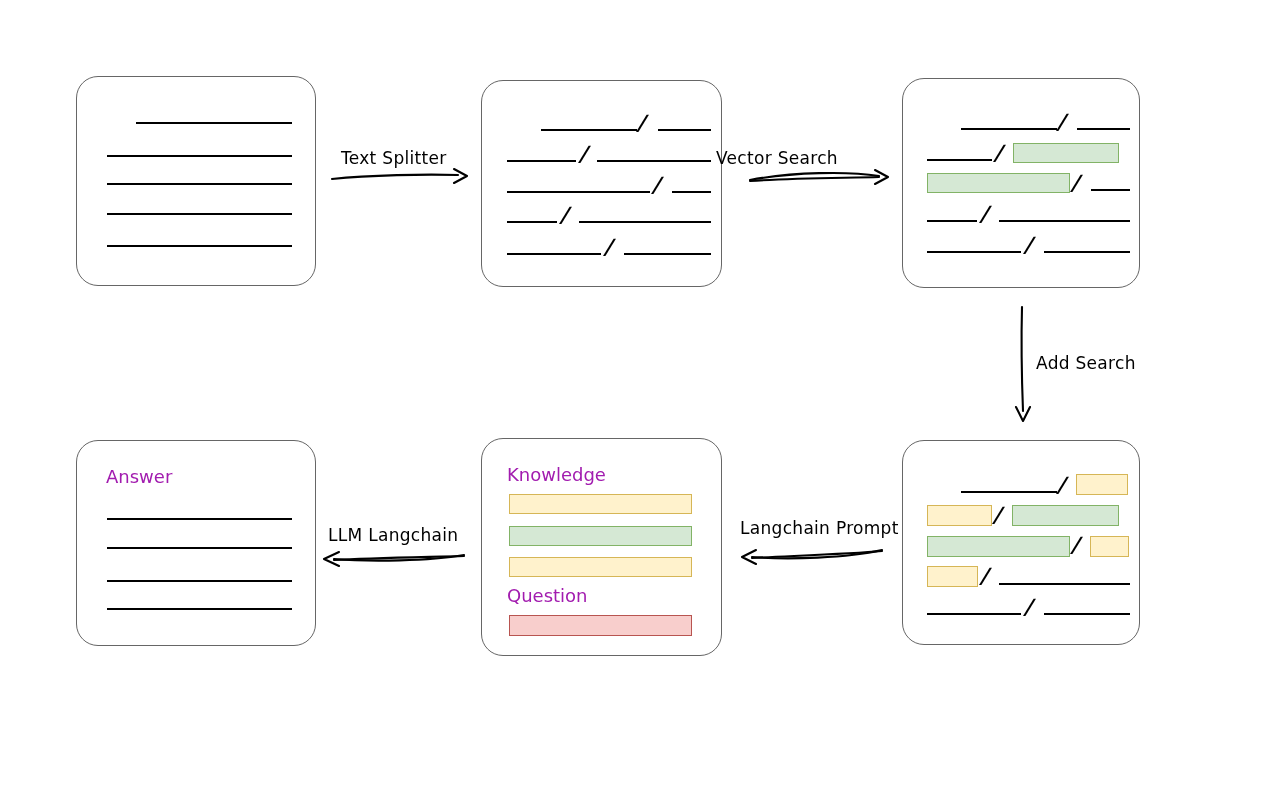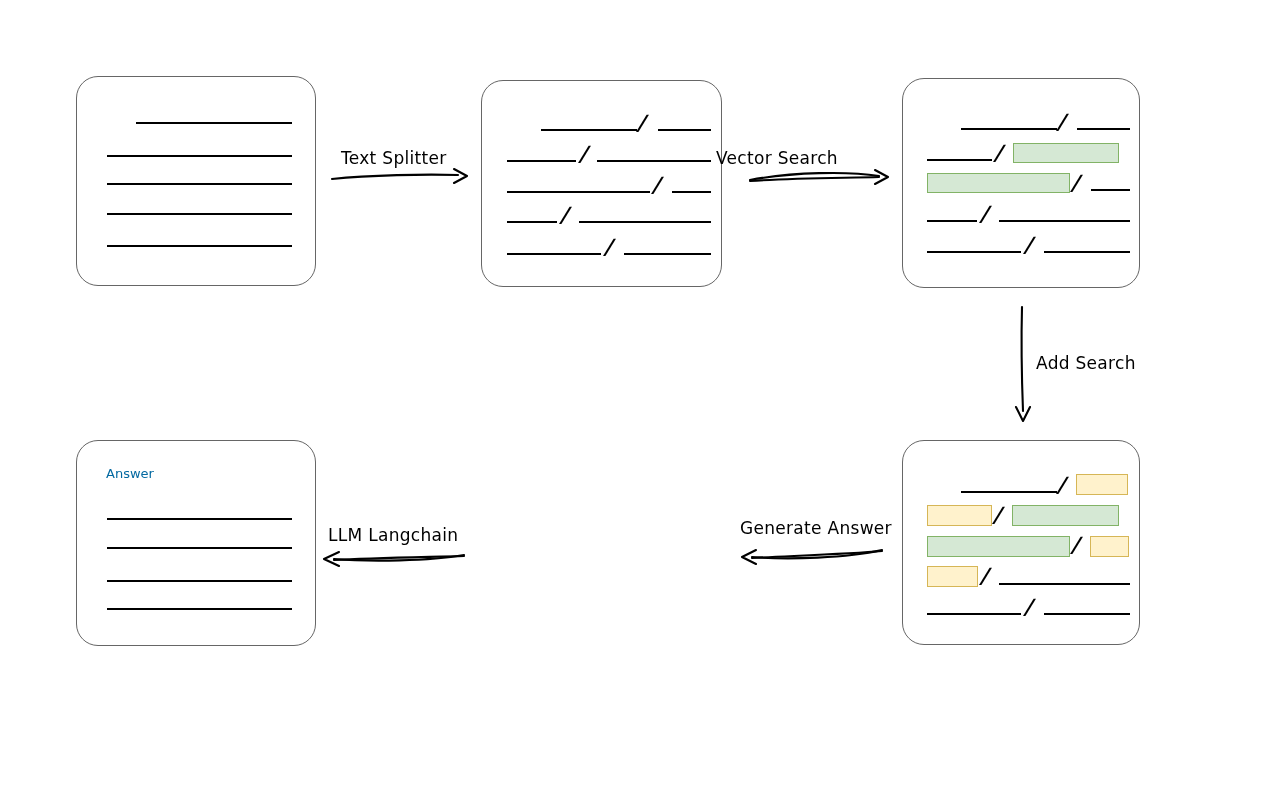--- a/index.html
+++ b/index.html
@@ -59,22 +59,22 @@
     font-family: "DejaVu Sans", sans-serif;
     font-size: 17px;
     letter-spacing: 0.3px;
     color: #000000;
     white-space: nowrap;
     text-align: right;
   }
   .box-title {
     position: absolute;
     font-family: "DejaVu Sans", sans-serif;
-    font-size: 13px;
-    color: #0369a1;
+    font-size: 18px;
+    color: #a21caf;
     white-space: nowrap;
   }
   .footer {
     position: absolute;
     font-family: "DejaVu Sans", sans-serif;
     font-size: 18px;
     letter-spacing: 0.2px;
     color: #000000;
     white-space: nowrap;
   }
@@ -177,27 +177,35 @@
 
     <div class="chunk c-yellow" style="left:24px; top:125px; width:51px; height:21px;"></div>
     <div class="slash" style="left:79px; top:125px;">/</div>
     <div class="ln" style="left:96px; top:142px; width:131px;"></div>
 
     <div class="ln" style="left:24px; top:172px; width:94px;"></div>
     <div class="slash" style="left:123px; top:156px;">/</div>
     <div class="ln" style="left:141px; top:172px; width:86px;"></div>
   </div>
 
-  <div class="arrow-label" style="left:740px; top:518px;">Generate Answer</div>
+  <div class="arrow-label" style="left:740px; top:518px;">Langchain Prompt</div>
   <svg class="arrow" style="left:738px; top:544px;" width="146" height="24" viewBox="0 0 146 24">
     <path d="M144,6 C110,14 50,16 14,13" fill="none" stroke="#000" stroke-width="2.1" stroke-linecap="round"></path>
     <path d="M144,7 C110,10 50,12 14,14" fill="none" stroke="#000" stroke-width="2.1" stroke-linecap="round"></path>
     <path d="M18,6 L4,13 L18,20" fill="none" stroke="#000" stroke-width="2.1" stroke-linejoin="round" stroke-linecap="round"></path>
   </svg>
 
+  <div class="box" style="left:481px; top:438px; width:241px; height:218px;">
+    <div class="box-title" style="left:25px; top:25px;">Knowledge</div>
+    <div class="chunk c-yellow" style="left:27px; top:55px; width:183px; height:20px;"></div>
+    <div class="chunk c-green" style="left:27px; top:87px; width:183px; height:20px;"></div>
+    <div class="chunk c-yellow" style="left:27px; top:118px; width:183px; height:20px;"></div>
+    <div class="box-title" style="left:25px; top:146px;">Question</div>
+    <div class="chunk c-red" style="left:27px; top:176px; width:183px; height:21px;"></div>
+  </div>
 
   <div class="arrow-label" style="left:328px; top:525px;">LLM Langchain</div>
   <svg class="arrow" style="left:320px; top:546px;" width="146" height="24" viewBox="0 0 146 24">
     <path d="M144,9 C110,15 50,16 14,13" fill="none" stroke="#000" stroke-width="2.1" stroke-linecap="round"></path>
     <path d="M144,10 C110,11 50,12 14,14" fill="none" stroke="#000" stroke-width="2.1" stroke-linecap="round"></path>
     <path d="M19,6 L4,13 L19,20" fill="none" stroke="#000" stroke-width="2.1" stroke-linejoin="round" stroke-linecap="round"></path>
   </svg>
 
   <div class="box" style="left:76px; top:440px; width:240px; height:206px;">
     <div class="box-title" style="left:29px; top:25px;">Answer</div>

